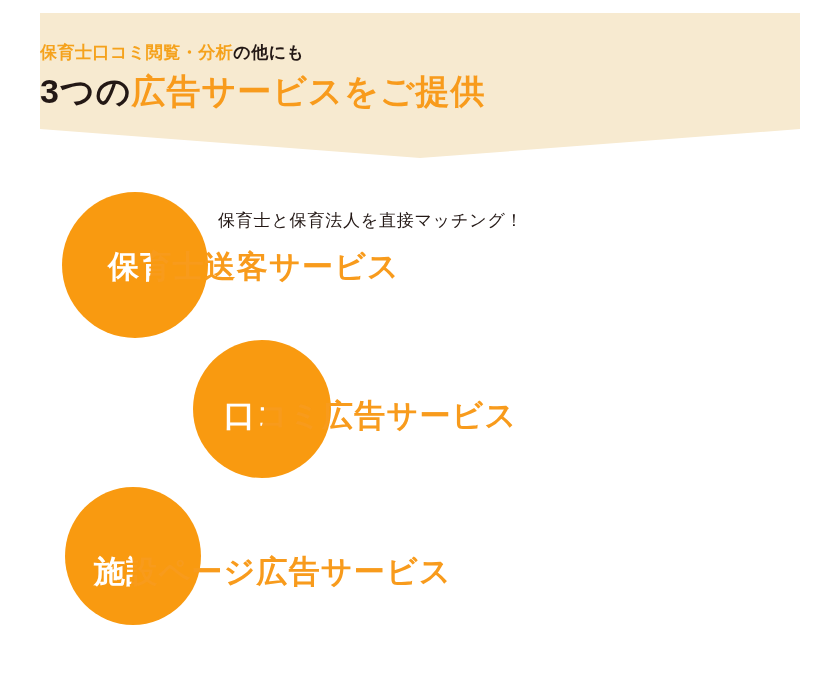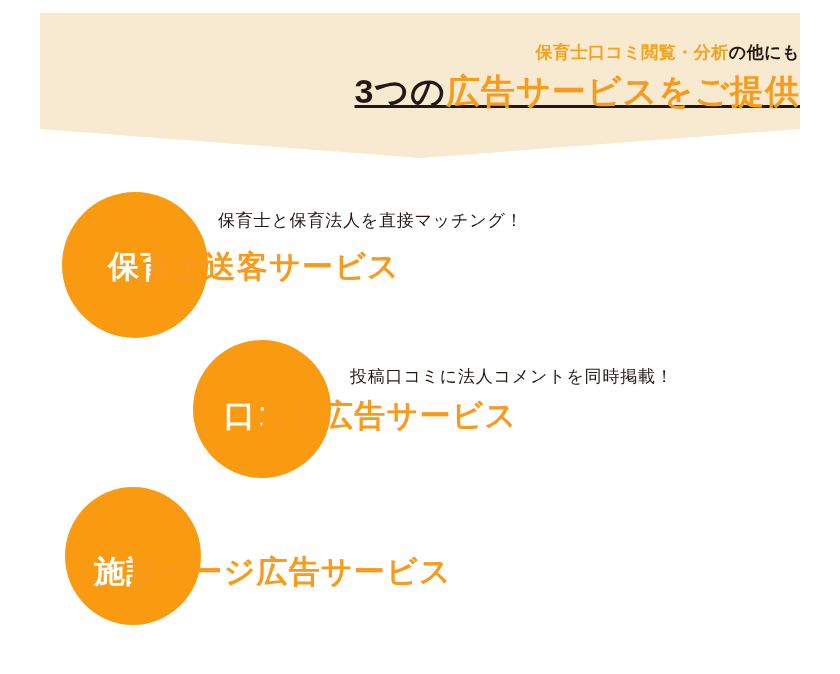--- a/index.html
+++ b/index.html
@@ -25,40 +25,39 @@
     top: 13px;
     width: 760px;
     height: 145px;
     background: #f7ead0;
     -webkit-clip-path: polygon(0 0, 100% 0, 100% 80%, 50% 100%, 0 80%);
     clip-path: polygon(0 0, 100% 0, 100% 80%, 50% 100%, 0 80%);
   }
   .banner-inner {
     position: absolute;
     left: 0; right: 0; top: 30px;
-    text-align: right;
+    text-align: left;
   }
   .banner-sub {
     font-size: 17px;
     font-weight: bold;
     letter-spacing: 0.5px;
     line-height: 1.2;
     color: #231815;
     white-space: nowrap;
   }
   .banner-sub .hl { color: #f5a21c; }
   .banner-title {
     margin-top: 9px;
     font-size: 34px;
     font-weight: bold;
     letter-spacing: 1px;
     line-height: 1.15;
     color: #231815;
     white-space: nowrap;
-    text-decoration: underline;
   }
   .banner-title .hl { color: #f89b1c; }
 
   
   .service {
     position: absolute;
     left: 0;
     width: 840px;
   }
 
@@ -146,21 +145,20 @@
     <div class="circle"></div>
     <div class="desc">保育士と保育法人を直接マッチング！</div>
     <div class="name-wrap">
       <span class="name-base">保育士送客サービス</span>
       <span class="name-over">保育士送客サービス</span>
     </div>
   </div>
 
   <div class="service" id="svc2">
     <div class="circle"></div>
-    <div class="desc">投稿口コミに法人コメントを同時掲載！</div>
     <div class="name-wrap">
       <span class="name-base">口コミ広告サービス</span>
       <span class="name-over">口コミ広告サービス</span>
     </div>
   </div>
 
   <div class="service" id="svc3">
     <div class="circle"></div>
     <div class="name-wrap">
       <span class="name-base">施設ページ広告サービス</span>

